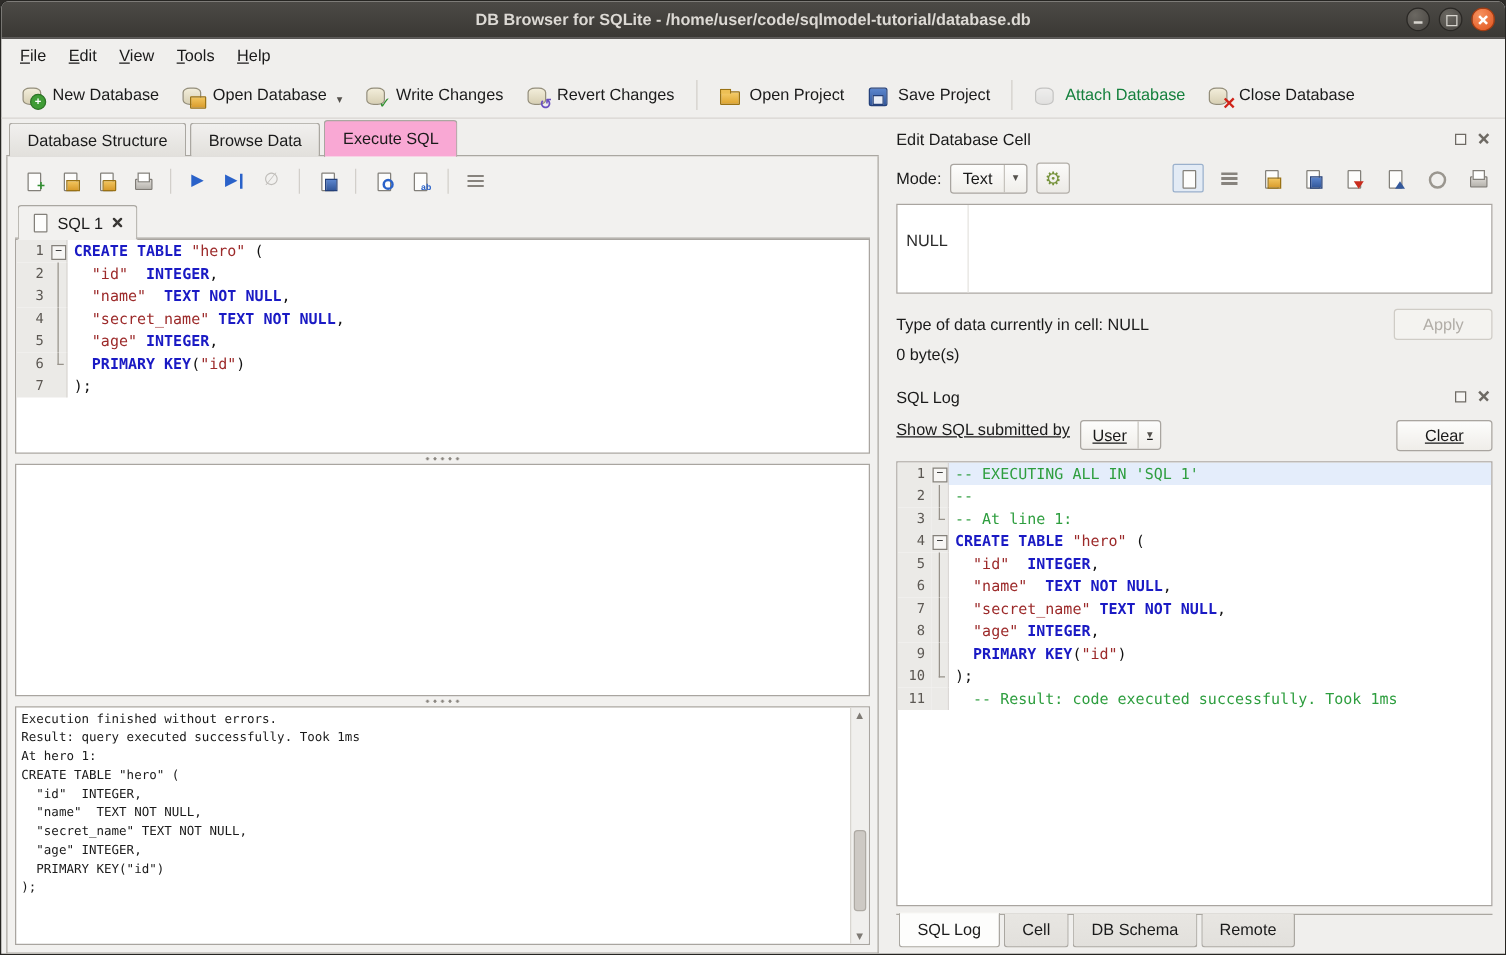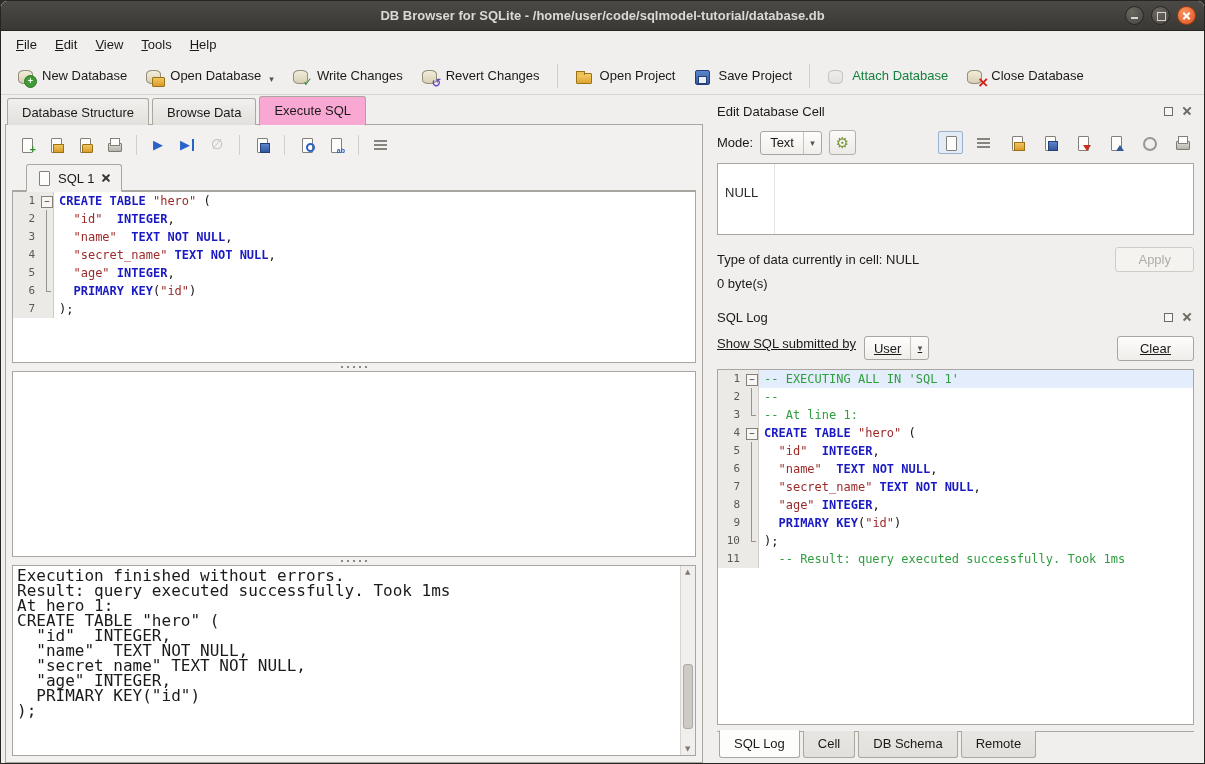--- a/index.html
+++ b/index.html
@@ -78,21 +78,21 @@
   .ic-find-replace::after{content:'';position:absolute;right:0;bottom:1px;width:5px;height:5px;border:2px solid var(--play_blue,#2a62c9);border-radius:50%;}
   .ic-format-sql::after{content:'ab';position:absolute;right:-1px;bottom:-2px;color:var(--play_blue,#2a62c9);font:bold 7px/8px "Liberation Sans",sans-serif;}
   .ic-word-wrap::before{content:'';position:absolute;left:1px;top:3px;width:13px;height:10px;background:repeating-linear-gradient(to bottom,#87837d 0 2px,transparent 2px 4px);}
   .ic-import::after{content:'';position:absolute;right:0;bottom:0;width:0;height:0;border-left:4px solid transparent;border-right:4px solid transparent;border-top:6px solid #c92c1d;}
   .ic-export::after{content:'';position:absolute;right:0;bottom:0;width:0;height:0;border-left:4px solid transparent;border-right:4px solid transparent;border-bottom:6px solid #33589b;}
   .ic-set-null::before{content:'';position:absolute;left:2px;top:2px;width:10px;height:10px;border:2px solid #9a968f;border-radius:50%;}
 
   
   #sqltab-bar{flex:0 0 30px;display:flex;align-items:flex-end;position:relative;}
   #sqltab-bar::after{content:'';position:absolute;left:0;right:0;bottom:0;height:1px;background:#aaa7a1;}
-  .sql-tab{display:flex;align-items:center;gap:6px;padding:5px 9px;border:1px solid #aaa7a1;border-bottom:1px solid #f2f1ef;background:#f2f1ef;margin-left:14px;margin-bottom:-1px;border-radius:3px 3px 0 0;position:relative;z-index:2;}
+  .sql-tab{display:flex;align-items:center;gap:6px;padding:5px 9px;border:1px solid #aaa7a1;border-bottom:1px solid #f2f1ef;background:#f2f1ef;margin-left:2px;margin-bottom:-1px;border-radius:3px 3px 0 0;position:relative;z-index:2;}
   .tab-close{width:12px;height:12px;position:relative;}
   .tab-close::before,.tab-close::after{content:'';position:absolute;left:1px;top:5px;width:10px;height:2px;background:#3a3835;border-radius:1px;}
   .tab-close::before{transform:rotate(45deg);} .tab-close::after{transform:rotate(-45deg);}
 
   
   #editor{flex:0 0 172px;background:#fff;border:1px solid #a9a5a0;overflow:hidden;font-family:"DejaVu Sans Mono",monospace;font-size:12px;}
   .code-line{display:flex;height:18px;line-height:18px;}
   .ln{flex:0 0 27px;text-align:right;padding-right:5px;background:#ebeae7;color:#5c5853;font-size:11px;}
   .fold{flex:0 0 13px;background:#ebeae7;position:relative;}
   .fold.start::before{content:'−';position:absolute;left:1px;top:4px;width:10px;height:10px;border:1px solid #84807a;background:#f7f6f4;color:#333;font:9px/8px "DejaVu Sans Mono",monospace;text-align:center;}
@@ -106,21 +106,21 @@
   .tk-str{color:var(--string,#9c2a2a);}
   .tk-cm{color:var(--comment,#2e9e3f);}
   .tk-pl{color:#111;}
 
   .h-splitter{flex:0 0 8px;display:flex;align-items:center;justify-content:center;}
   .dots{width:30px;height:4px;background:radial-gradient(circle,#8a8680 1.1px,transparent 1.3px);background-size:6px 4px;background-repeat:repeat-x;}
 
   #results{flex:0 0 186px;background:#fff;border:1px solid #a9a5a0;}
 
   #messages{flex:1;display:flex;background:#fff;border:1px solid #a9a5a0;min-height:0;overflow:hidden;}
-  #messages-text{flex:1;font-family:"DejaVu Sans Mono",monospace;font-size:16px;padding:2px 4px;overflow:hidden;}
+  #messages-text{flex:1;font-family:"DejaVu Sans Mono",monospace;font-size:10px;padding:2px 4px;overflow:hidden;}
   .msg-line{height:15px;line-height:15px;white-space:pre;}
   .vscroll{flex:0 0 15px;position:relative;background:#f0efed;border-left:1px solid #d8d5d0;}
   .sb-up::before{content:'▲';position:absolute;top:2px;left:4px;font:7px "DejaVu Sans",sans-serif;color:#7e7a74;}
   .sb-down::before{content:'▼';position:absolute;bottom:2px;left:4px;font:7px "DejaVu Sans",sans-serif;color:#7e7a74;}
   .sb-thumb{position:absolute;left:2px;right:2px;top:52%;height:34%;background:#cdc9c4;border:1px solid #aeaaa4;border-radius:3px;}
 
   
   .dock-header{display:flex;align-items:center;height:20px;}
   .dock-title{flex:1;}
   .dock-icons{display:flex;}
@@ -467,21 +467,21 @@
               <span class="codetext"><span class="tk-pl">  </span><span class="tk-kw">PRIMARY KEY</span><span class="tk-pl">(</span><span class="tk-str">"id"</span><span class="tk-pl">)</span></span>
             </div>
             <div class="code-line">
               <span class="ln">10</span>
               <span class="fold end"></span>
               <span class="codetext"><span class="tk-pl">);</span></span>
             </div>
             <div class="code-line">
               <span class="ln">11</span>
               <span class="fold none"></span>
-              <span class="codetext"><span class="tk-pl">  </span><span class="tk-cm">-- Result: query executed successfully. Took 1ms</span></span>
+              <span class="codetext"><span class="tk-pl">  </span><span class="tk-cm">-- Result: code executed successfully. Took 1ms</span></span>
             </div>
           </div>
       </div>
 
       <div id="dock-tabs">
           <div class="dtab active">SQL Log</div>
           <div class="dtab">Cell</div>
           <div class="dtab">DB Schema</div>
           <div class="dtab">Remote</div>
         </div>

